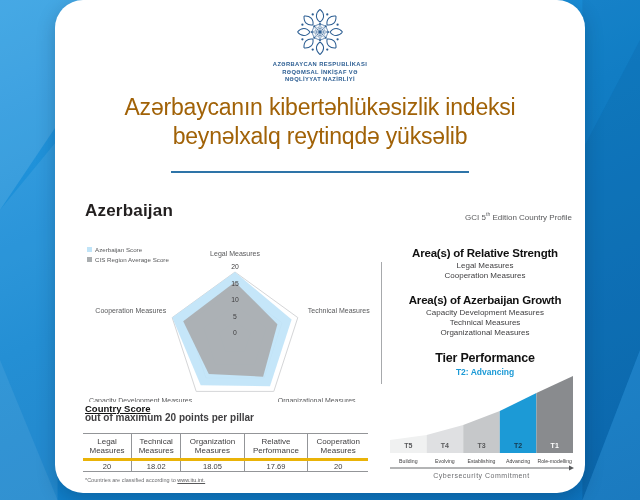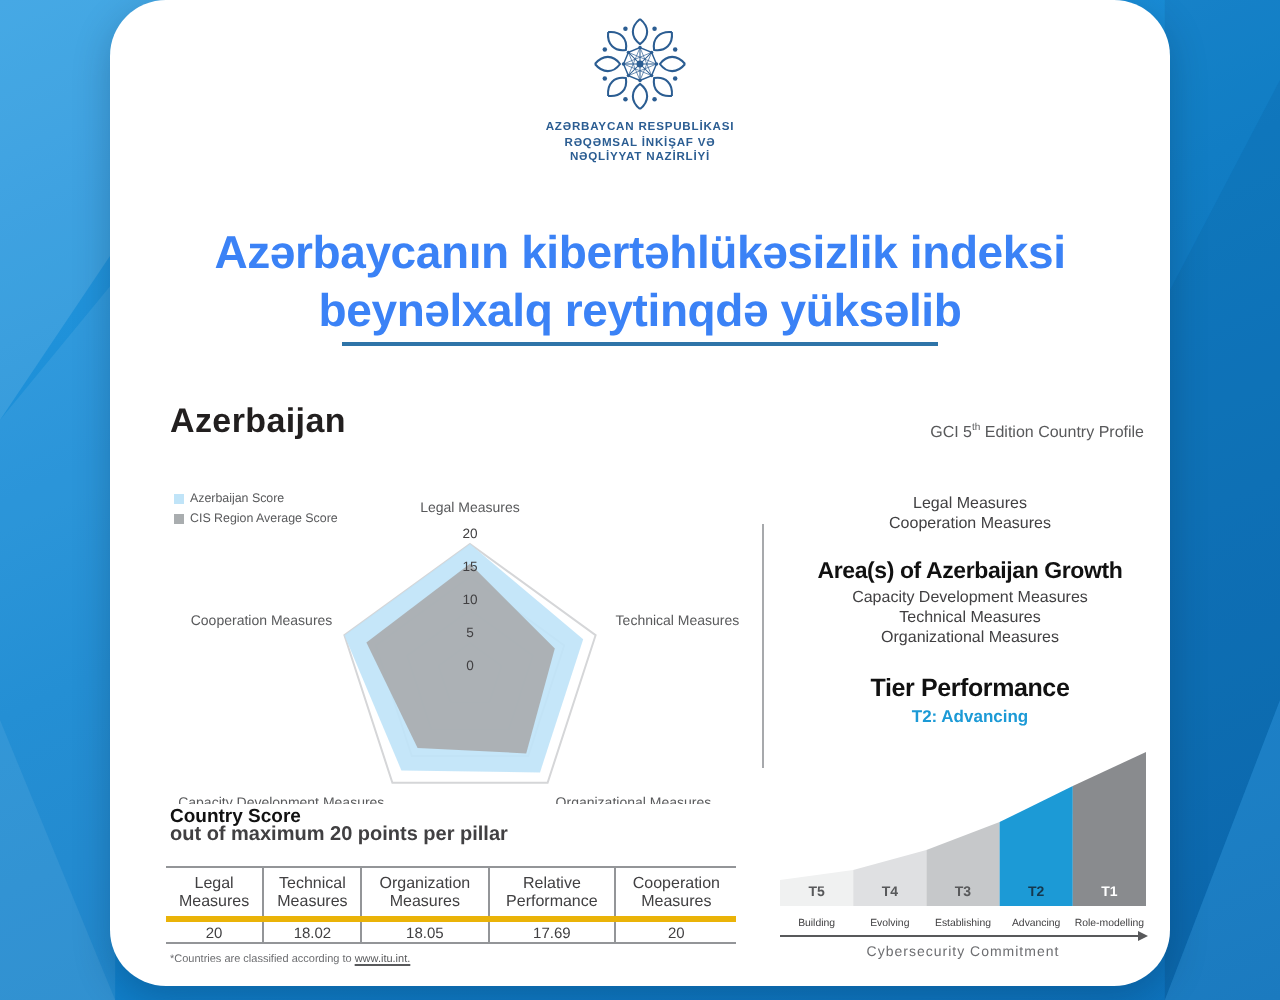--- a/index.html
+++ b/index.html
@@ -16,43 +16,43 @@
   .facet.f6 { background:rgba(255,255,255,.06); clip-path:polygon(91% 100%,100% 70%,100% 100%); }
 
   .card { position:absolute; left:55px; top:0; width:530px; height:493px; background:#fff;
           border-radius:28px; box-shadow:0 6px 18px rgba(0,30,60,.25); }
 
   .abs { position:absolute; }
 
   .ministry { left:0; right:0; top:61px; text-align:center; font-size:5.8px; font-weight:bold;
               color:#2b5d92; letter-spacing:.4px; line-height:7.6px; }
 
-  .headline { left:0; right:0; top:112px; text-align:center; font-size:23px; line-height:29px;
-              font-weight:bold; color:#3b82f6; letter-spacing:-.2px; }
+  .headline { left:0; right:0; top:93px; text-align:center; font-size:23px; line-height:29px;
+              font-weight:normal; color:#a16207; letter-spacing:-.2px; }
 
   .divider { left:116px; top:171px; width:298px; height:2px; background:#2e74a8; }
 
   .country { left:30px; top:201px; font-size:17px; font-weight:bold; color:#221f1f; letter-spacing:.2px; }
   .gci { right:13px; top:211px; font-size:8px; color:#58595b; }
   .gci sup { font-size:5px; }
 
   .legend { left:32px; top:246px; font-size:6.2px; color:#58595b; }
   .legend-row { display:flex; align-items:center; margin-bottom:3px; }
   .legend-row .sw { width:5px; height:5px; margin-right:3px; display:inline-block; }
 
   .vdivider { left:326px; top:262px; width:1px; height:122px; background:#a7a9ac; }
 
   .panel { left:332px; top:247px; width:196px; text-align:center; color:#414042; }
   .panel h3 { font-size:11.5px; font-weight:bold; color:#111; letter-spacing:-.2px; margin-bottom:2px; }
   .panel .item { font-size:8px; line-height:10px; }
   .panel .blk { margin-bottom:13px; }
   .panel .tier-title { font-size:12.5px; }
   .panel .tier-value { font-size:8.5px; font-weight:bold; color:#1c9ad6; }
 
-  .score-title { left:30px; top:403px; font-size:9.5px; font-weight:bold; color:#111; }
+  .score-title { left:30px; top:403px; font-size:9.5px; font-weight:bold; color:#111;text-decoration:underline; }
   .score-sub { left:30px; top:412px; font-size:10px; color:#414042;font-weight:bold; }
 
   table.score { position:absolute; left:28px; top:433px; width:285px; border-collapse:collapse; }
   table.score th, table.score td { border-left:1px solid #939598; text-align:center; color:#414042; font-weight:normal; }
   table.score th:first-child, table.score td:first-child { border-left:none; }
   table.score thead tr { border-top:1px solid #939598; border-bottom:3px solid #eab308; }
   table.score tbody tr { border-bottom:1px solid #939598; }
   table.score th { font-size:8px; line-height:9.5px; height:26px; vertical-align:middle; }
   table.score td { font-size:7.5px; height:12px; vertical-align:middle; }
 
@@ -173,20 +173,21 @@
       <text x="222.8" y="74.6" text-anchor="start" font-size="7" fill="#58595b">Technical Measures</text>
       <text x="192.8" y="165.4" text-anchor="start" font-size="7" fill="#58595b">Organizational Measures</text>
       <text x="107.2" y="165.4" text-anchor="end" font-size="7" fill="#58595b">Capacity Development Measures</text>
       <text x="81.2" y="74.6" text-anchor="end" font-size="7" fill="#58595b">Cooperation Measures</text>
     </svg>
 
   <div class="abs vdivider"></div>
 
   <div class="abs panel">
     <div class="blk">
+      <h3>Area(s) of Relative Strength</h3>
       <div class="item">Legal Measures</div>
       <div class="item">Cooperation Measures</div>
     </div>
     <div class="blk">
       <h3>Area(s) of Azerbaijan Growth</h3>
       <div class="item">Capacity Development Measures</div>
       <div class="item">Technical Measures</div>
       <div class="item">Organizational Measures</div>
     </div>
     <div>

